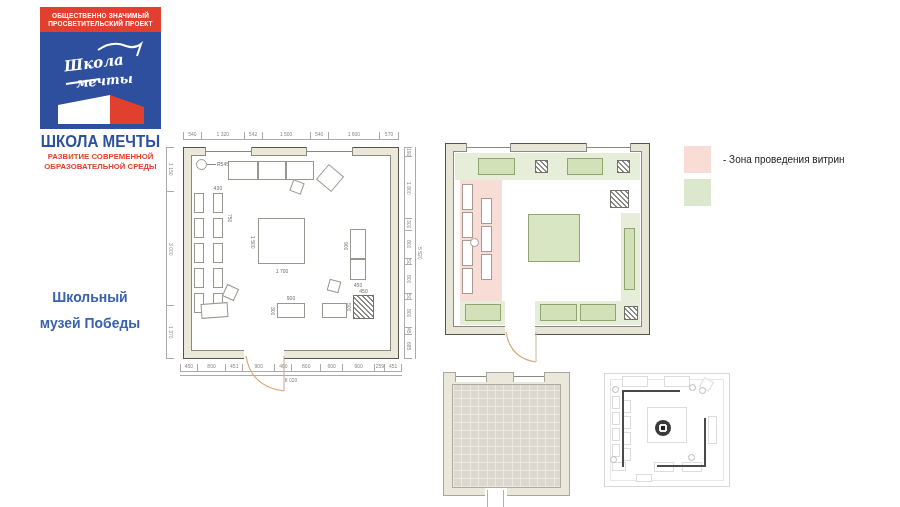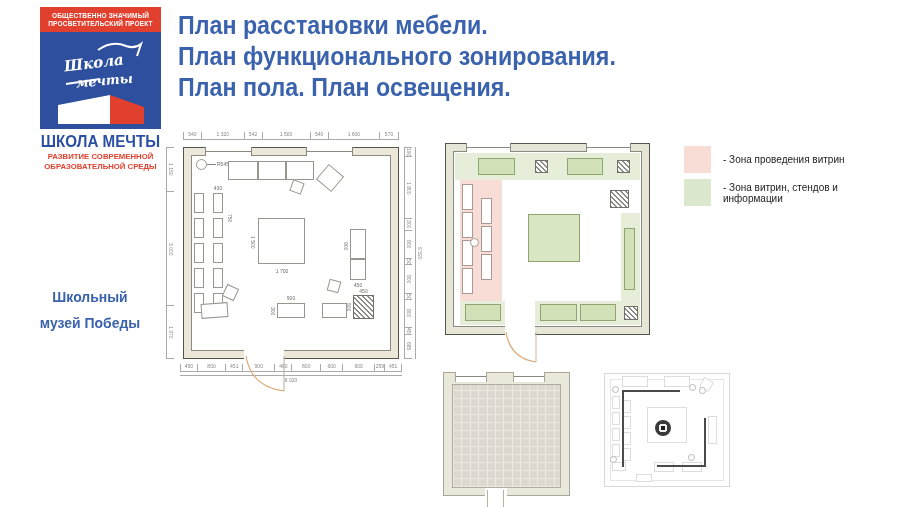--- a/index.html
+++ b/index.html
@@ -105,34 +105,28 @@
   <div class="logo-tagline">
     <div>РАЗВИТИЕ СОВРЕМЕННОЙ</div>
     <div>ОБРАЗОВАТЕЛЬНОЙ СРЕДЫ</div>
   </div>
 
   <div class="project-title">
     <div>Школьный</div>
     <div>музей Победы</div>
   </div>
 
-  <div class="title">
-    <div class="t-line">План расстановки мебели.</div>
-    <div class="t-line">План функционального зонирования.</div>
-    <div class="t-line">План пола. План освещения.</div>
-  </div>
 
   <div class="legend">
     <div class="legend-row">
       <div class="legend-swatch" style="background:#f8ddd6;"></div>
       <div class="legend-label">- Зона проведения витрин</div>
     </div>
     <div class="legend-row">
       <div class="legend-swatch" style="background:#dbe8cd;"></div>
-      <div class="legend-label">- Зона витрин, стендов и информации</div>
     </div>
   </div>
 
   <div class="abs" style="left:160px;top:128px;width:264px;height:262px;">
     <div class="room-outer" style="left:23px;top:19px;width:216px;height:212px;"></div>
     <div class="room-inner" style="left:31px;top:27px;width:200px;height:196px;"></div>
     <div class="window" style="left:45px;top:19px;width:47px;height:9px;"></div>
     <div class="window" style="left:146px;top:19px;width:47px;height:9px;"></div>
 
     <div class="dim-row" style="left:23px;top:4px;width:216px;">

